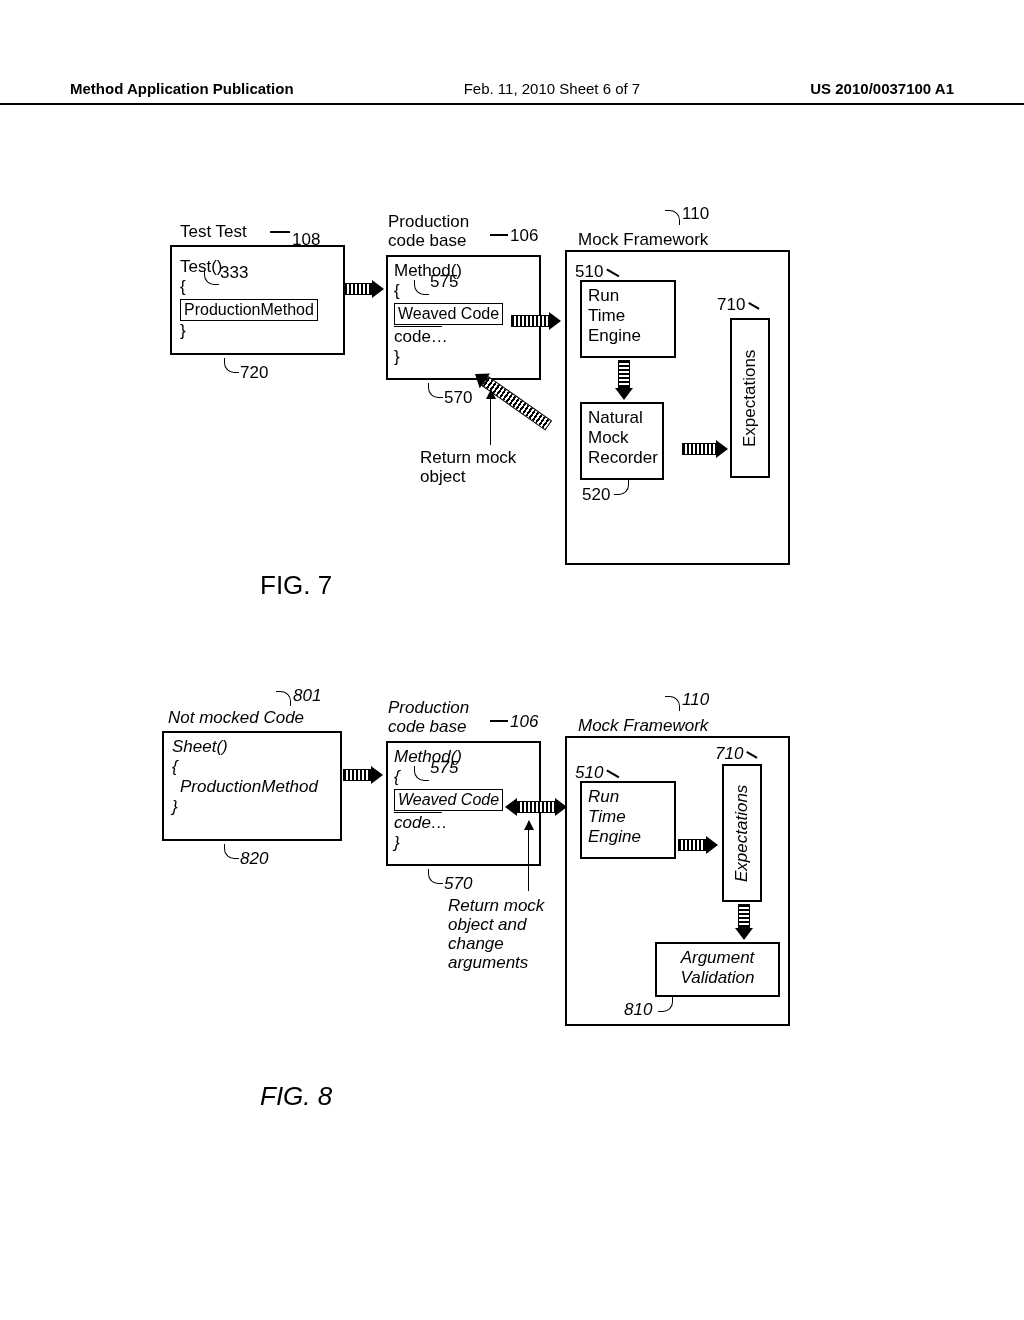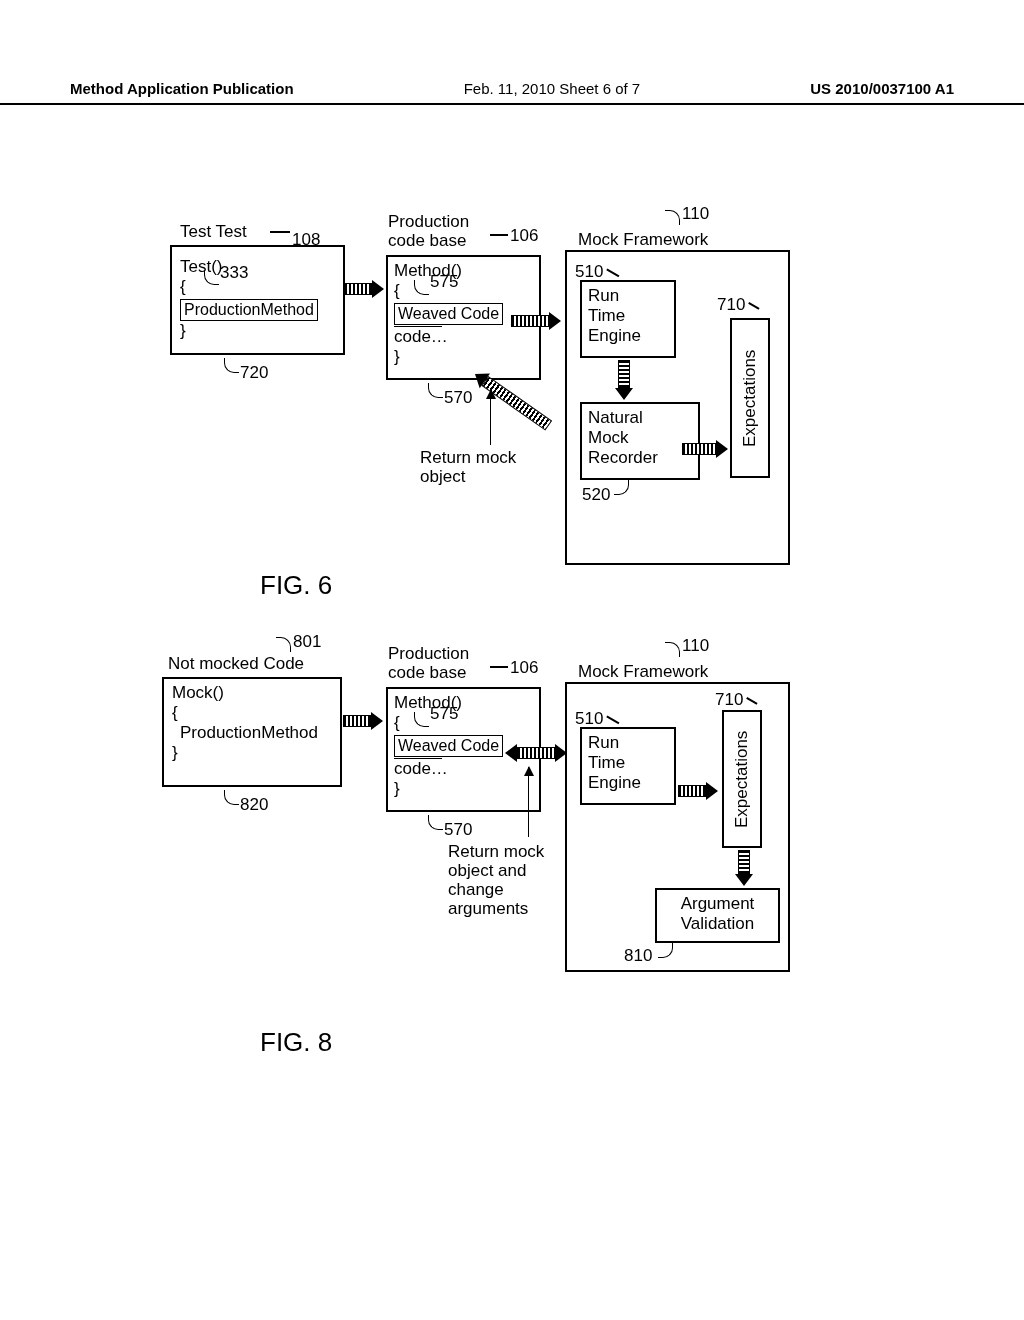--- a/index.html
+++ b/index.html
@@ -25,21 +25,21 @@
   }
   .page-header .section {
     font-weight: bold;
   }
   .diagram-container {
     position: absolute;
     left: 0;
     width: 100%;
   }
   .fig7 { top: 200px; height: 400px; }
-  .fig8 { top: 632px; height: 420px; }
+  .fig8 { top: 686px; height: 420px; font-style: italic; }
   .fig-label {
     position: absolute;
     font-size: 26px;
     font-weight: normal;
     left: 260px;
   }
   .fig7 .fig-label { top: 370px; }
   .fig8 .fig-label { top: 395px; }
   .box {
     position: absolute;
@@ -206,45 +206,45 @@
 
   <div class="label-text" style="left:575px; top:62px">510</div>
   <div class="ref-line" style="left:606px; top:72px; width:14px; height:1.5px; transform:rotate(30deg)"></div>
   <div class="box" style="left:580px; top:80px; width:96px; height:78px; padding:4px 6px; font-size:17px; line-height:20px">Run<br>Time<br>Engine</div>
 
   <div class="arrow-hatch-v" style="left:615px; top:160px; height:40px">
     <div class="shaft"></div>
       <div class="head-d"></div>
   </div>
 
-  <div class="box" style="left:580px; top:202px; width:120px; height:78px; padding:4px 6px; font-size:17px; line-height:20px">Natural<br>Mock<br>Recorder</div>
+  <div class="box" style="left:580px; top:202px; width:84px; height:78px; padding:4px 6px; font-size:17px; line-height:20px">Natural<br>Mock<br>Recorder</div>
   <div class="label-text" style="left:582px; top:285px"><span>520</span></div>
   <div class="ref-curve" style="left:614px; top:280px; transform:rotate(-90deg)"></div>
 
   <div class="label-text" style="left:717px; top:95px">710</div>
   <div class="ref-line" style="left:748px; top:105px; width:12px; height:1.5px; transform:rotate(30deg)"></div>
   <div class="box" style="left:730px; top:118px; width:40px; height:160px">
     <div class="vert-text">Expectations</div>
   </div>
   <div class="arrow-hatch" style="left:682px; top:240px; width:46px">
     <div class="shaft"></div>
       <div class="head-r"></div>
   </div>
 
-  <div class="fig-label">FIG. 6</div>
+  <div class="fig-label">FIG. 7</div>
 </div>
 
 <div class="diagram-container fig8">
 
   <div class="ref-curve" style="left:276px; top:5px; transform:rotate(180deg)"></div>
   <div class="label-text" style="left:293px; top:0px">801</div>
   <div class="label-text" style="left:168px; top:22px">Not mocked Code</div>
 
   <div class="box" style="left:162px; top:45px; width:180px; height:110px; padding:4px 8px">
-    <div class="label-text" style="position:static">Mock()</div>
+    <div class="label-text" style="position:static">Sheet()</div>
     <div class="label-text" style="position:static">{</div>
     <div class="label-text" style="position:static;margin-left:8px">ProductionMethod</div>
     <div class="label-text" style="position:static">}</div>
   </div>
   <div class="ref-curve" style="left:224px; top:158px"></div>
   <div class="label-text" style="left:240px; top:163px">820</div>
 
   <div class="arrow-hatch" style="left:343px; top:80px; width:40px">
     <div class="shaft"></div>
       <div class="head-r"></div>

